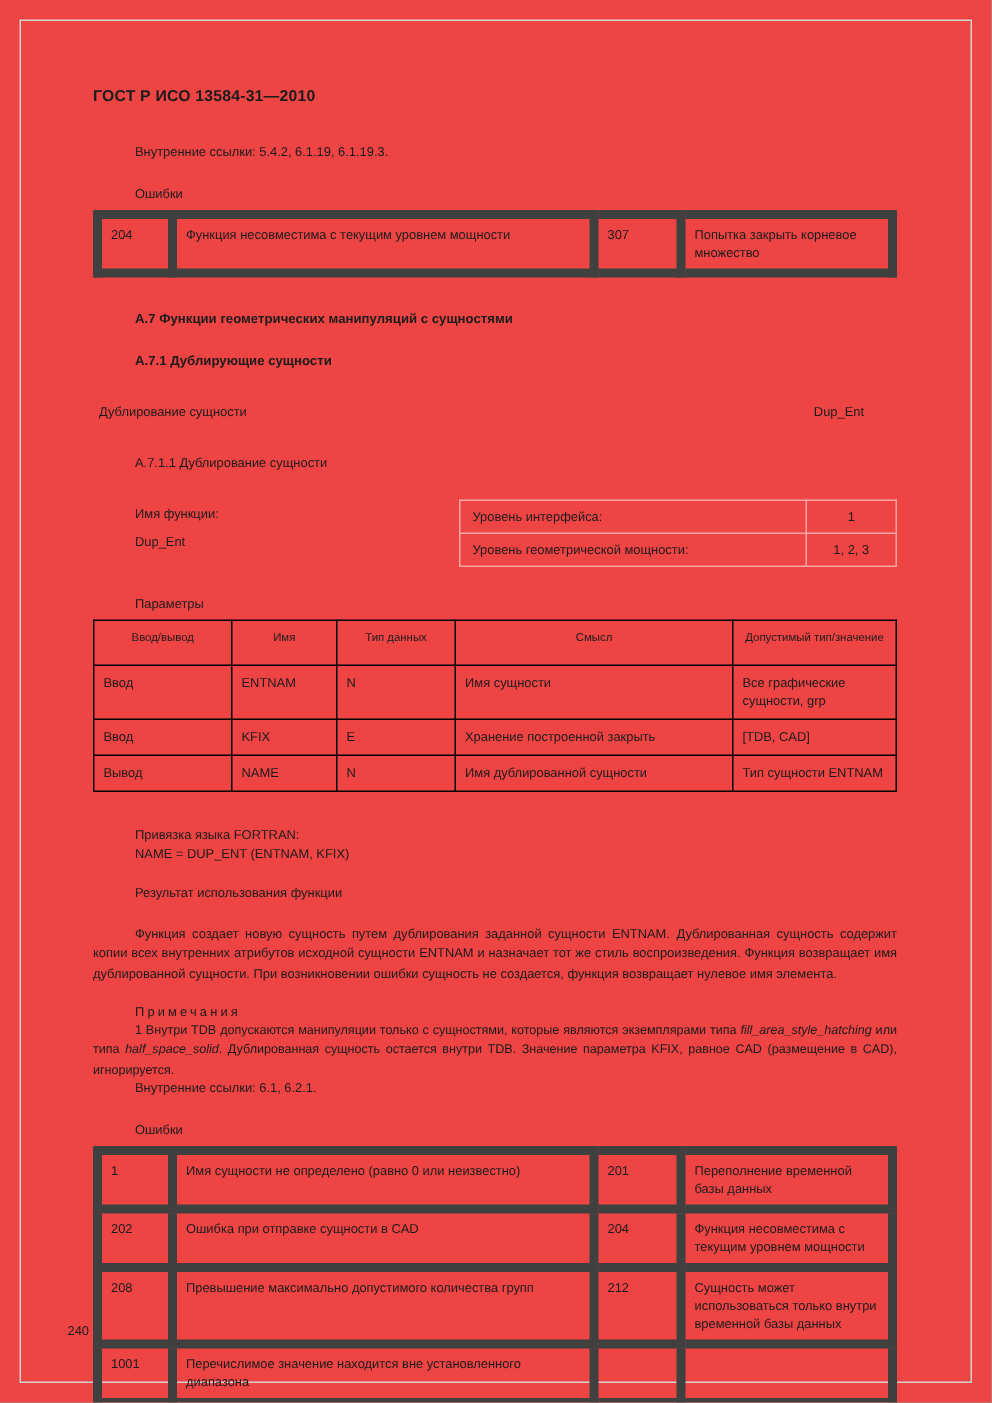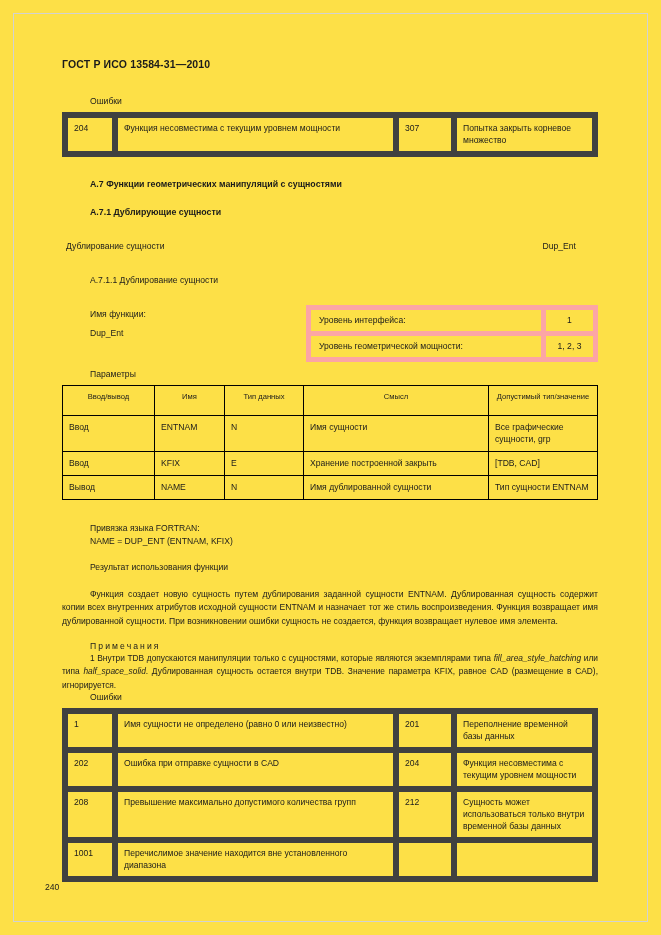--- a/index.html
+++ b/index.html
@@ -4,21 +4,21 @@
 <style>
   html, body {
     margin: 0;
     padding: 0;
     background: #9a9a9a;
   }
   .page {
     position: relative;
     width: 661px;
     height: 935px;
-    background: #fde047;
+    background: #ef4444;
     margin: 0 auto;
     box-sizing: border-box;
     font-family: "Liberation Sans", sans-serif;
     color: #1b1b1b;
     overflow: hidden;
   }
   .sheet-border {
     position: absolute;
     left: 13px;
     top: 13px;
@@ -115,21 +115,21 @@
   table.lvl-tbl {
     position: absolute;
     left: 244px;
     top: 0;
     border-collapse: collapse;
     width: 292px;
     table-layout: fixed;
     font-size: 8.6px;
   }
   table.lvl-tbl td {
-    border: 5px solid #fca5a5;
+    border: 1px solid #fca5a5;
     padding: 4px 8px 5px 8px;
     line-height: 12px;
   }
   .lvl-name { width: 214px; }
   .lvl-val  { text-align: center; }
 
   
   .label-params {
     font-size: 8.6px;
     margin: 0 0 6px 28px;
@@ -206,20 +206,21 @@
 </head>
 <body>
 
 <div class="page">
   <div class="sheet-border"></div>
 
   <div class="content">
 
     <div class="doc-header">ГОСТ Р ИСО 13584-31—2010</div>
 
+    <div class="ref-line">Внутренние ссылки: 5.4.2, 6.1.19, 6.1.19.3.</div>
 
     <div class="label-oshibki">Ошибки</div>
 
     <table class="doc-tbl tbl-gap-top">
       <tbody>
         <tr>
           <td class="err-c0">204</td>
           <td class="err-c1">Функция несовместима с текущим уровнем мощности</td>
           <td class="err-c2">307</td>
           <td class="err-c3">Попытка закрыть корневое множество</td>
@@ -302,20 +303,21 @@
 
     <div class="para-blk">
       <p class="para first">Функция создает новую сущность путем дублирования заданной сущности ENTNAM. Дублированная сущность содержит копии всех внутренних атрибутов исходной сущности ENTNAM и назначает тот же стиль воспроизведения. Функция возвращает имя дублированной сущности. При возникновении ошибки сущность не создается, функция возвращает нулевое имя элемента.</p>
     </div>
 
     <div class="notes-title">Примечания</div>
 
     <p class="note first"><span>1  Внутри TDB допускаются манипуляции только с сущностями, которые являются экземплярами типа </span><em>fill_area_style_hatching</em><span> или типа </span><em>half_space_solid</em><span>. Дублированная сущность остается внутри TDB. Значение параметра KFIX, равное CAD (размещение в CAD), игнорируется.</span></p>
 
 
+    <div class="ref-line">Внутренние ссылки: 6.1, 6.2.1.</div>
 
     <div class="label-oshibki">Ошибки</div>
 
     <table class="doc-tbl">
       <tbody>
         <tr>
           <td class="err-c0">1</td>
           <td class="err-c1">Имя сущности не определено (равно 0 или неизвестно)</td>
           <td class="err-c2">201</td>
           <td class="err-c3">Переполнение временной базы данных</td>

